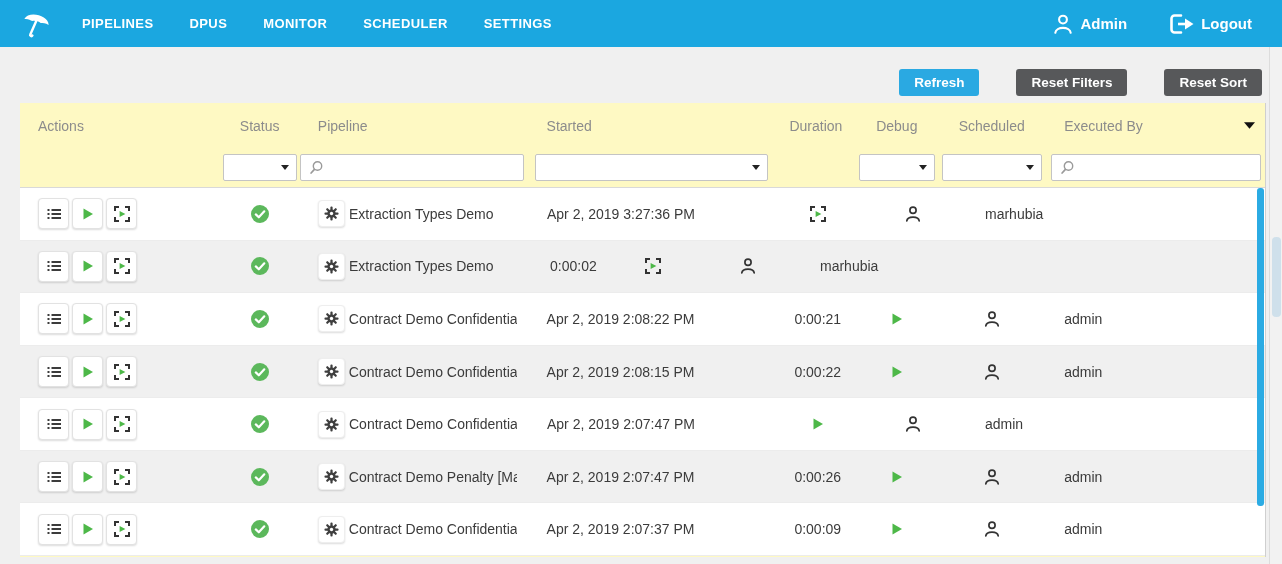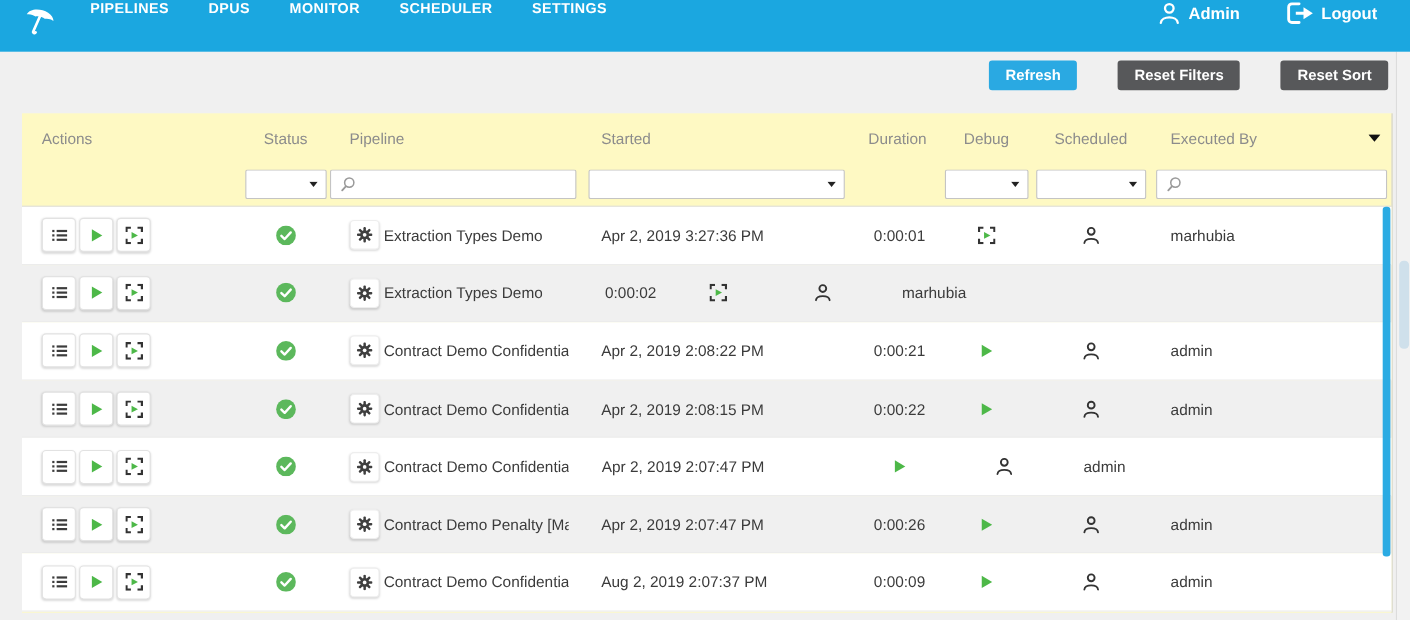--- a/index.html
+++ b/index.html
@@ -1,29 +1,29 @@
 <!DOCTYPE html>
 <html><head>
 <meta charset="utf-8">
 <style>
   * { margin:0; padding:0; box-sizing:border-box; }
   body { font-family:"Liberation Sans", sans-serif; }
   .screen { position:relative; width:1282px; height:564px; background:#f0f0f0; overflow:hidden; }
 
   
   .navbar { position:absolute; top:0; left:0; width:1282px; height:47px; background:#1ba7e0;
-            display:flex; align-items:flex-start; padding:0 18px; z-index:5; }
+            display:flex; align-items:center; padding:0 18px; z-index:5; }
   .logo { width:36px; height:36px; margin-right:28px; cursor:pointer; }
   .navitems { display:flex; gap:36px; }
   .navitems a { color:#fff; font-size:13px; font-weight:bold; letter-spacing:0.4px; text-decoration:none; cursor:pointer; }
   .nav-right { margin-left:auto; display:flex; align-items:center; gap:42px; padding-right:12px; }
   .nav-chip { display:flex; align-items:center; gap:6px; color:#fff; font-size:15px; font-weight:bold; cursor:pointer; }
 
   
-  .toolbar { position:absolute; top:55px; right:20px; display:flex; gap:15px; }
+  .toolbar { position:absolute; top:69px; right:20px; display:flex; gap:15px; }
   .btn { border:none; height:27px; padding:0 15px; font-family:"Liberation Sans",sans-serif;
          font-size:13.5px; font-weight:bold; color:#fff; border-radius:3px; cursor:pointer; }
   .btn-primary { background:#2aa9e2; }
   .btn-dark { background:#57585a;margin-left:22px; }
 
   
   .tablewrap { position:absolute; left:20px; top:103px; width:1246px; height:454px;
                background:#fef9c3; border-right:1px solid #cfcfcf; }
   .thead, .tfilters, .trow { display:flex; width:100%; }
   .thead { height:45px; align-items:center; position:relative; }
@@ -275,23 +275,20 @@
           <span class="gearbtn">
               <svg class="i15">
                 <use href="#icon-gear"></use>
               </svg>
             </span>
           <span class="pname">Extraction Types Demo</span>
         </div>
         <div class="cell c4">
             <span>Apr 2, 2019 3:27:36 PM</span>
           </div>
-        <div class="cell c5">
-            <span>0:00:01</span>
-          </div>
         <div class="cell c6 center">
           <svg class="i16">
               <use href="#icon-debug"></use>
             </svg>
 
         </div>
         <div class="cell c7 center">
             <svg class="i20">
               <use href="#icon-person"></use>
             </svg>
@@ -585,21 +582,21 @@
           </div>
         <div class="cell c3">
           <span class="gearbtn">
               <svg class="i15">
                 <use href="#icon-gear"></use>
               </svg>
             </span>
           <span class="pname">Contract Demo Confidential</span>
         </div>
         <div class="cell c4">
-            <span>Aug 2, 2019 2:07:37 PM</span>
+            <span>Apr 2, 2019 2:07:37 PM</span>
           </div>
         <div class="cell c5">
             <span>0:00:09</span>
           </div>
         <div class="cell c6 center">
 
           <svg class="i14">
               <use href="#icon-play"></use>
             </svg>
         </div>

